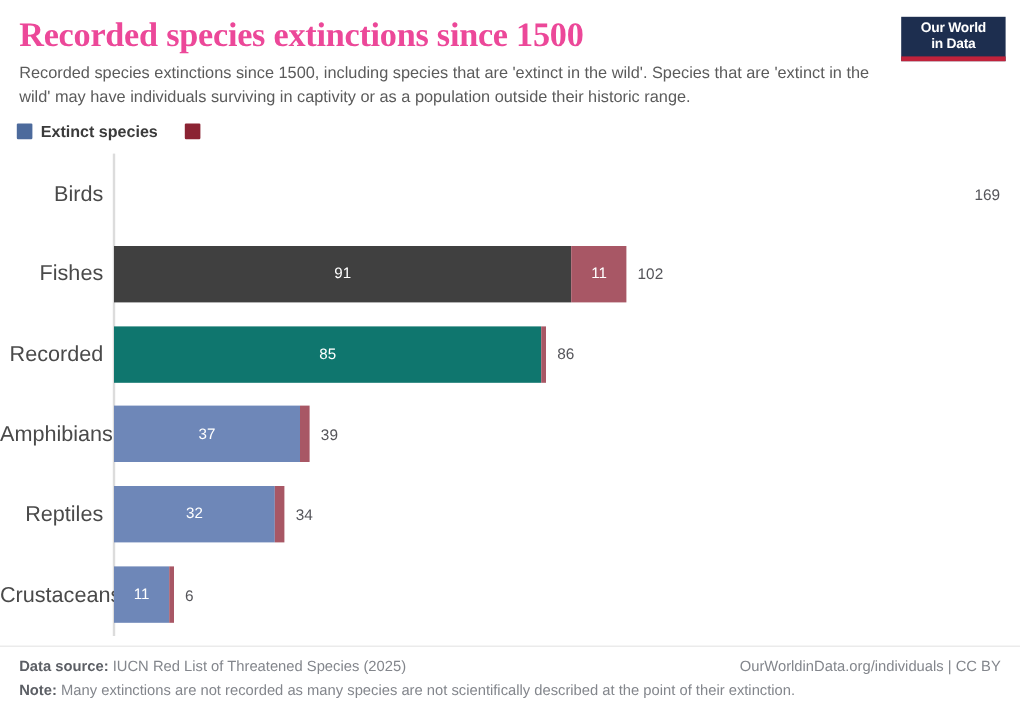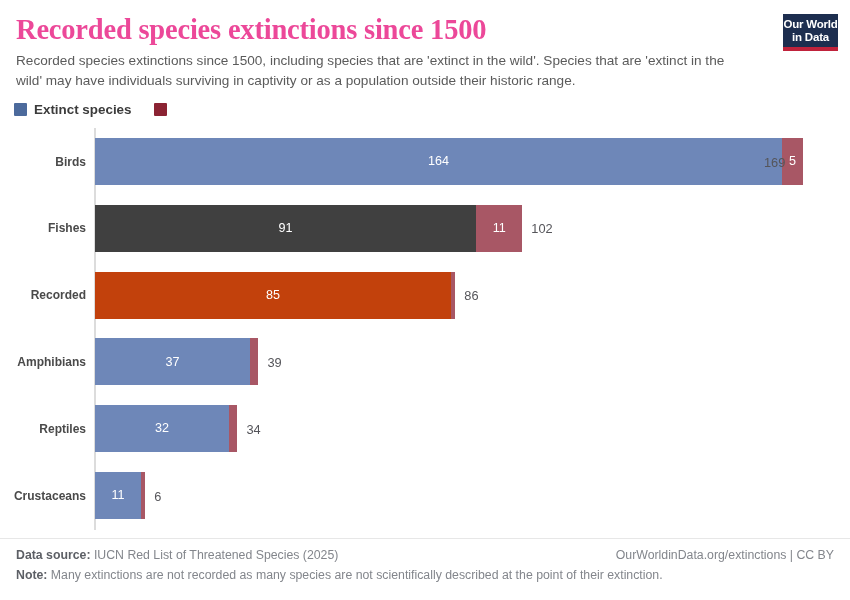--- a/index.html
+++ b/index.html
@@ -43,21 +43,21 @@
     line-height: 19.5px;
     color: #5b5b5b;
     font-weight: 400;
   }
 
   
   .logo {
     position: absolute;
     right: 12px;
     top: 14px;
-    width: 55px;
+    width: 87px;
     height: 37px;
     background: #1d2e4f;
     border-bottom: 4px solid #c0223b;
     box-sizing: border-box;
     display: flex;
     flex-direction: column;
     align-items: center;
     justify-content: center;
     line-height: 1.05;
   }
@@ -120,22 +120,22 @@
     width: 850px;
     height: 47px;
   }
   .cat-label {
     position: absolute;
     left: 0;
     width: 86px;
     top: 50%;
     transform: translateY(-50%);
     text-align: right;
-    font-size: 12px;
-    font-weight: 700;
+    font-size: 18px;
+    font-weight: 400;
     color: #4a4a4a;
     white-space: nowrap;
   }
   .bar-wrap {
     position: absolute;
     left: 95px;
     top: 0;
     height: 47px;
     display: flex;
     align-items: stretch;
@@ -219,46 +219,38 @@
     <div class="legend-item">
       <span class="legend-swatch" style="background: rgb(139, 35, 51);"></span>
     </div>
   </div>
 
 <div class="plot">
   <div class="axis-line"></div>
   <div id="rows">
       <div class="row" style="top: 10px;">
         <div class="cat-label">Birds</div>
-        <div class="bar-wrap">
-          <div class="seg" style="width: 687.053px; background: rgb(110, 135, 184);">
-            <span class="seg-value">164</span>
-          </div>
-          <div class="seg" style="width: 20.9467px; background: rgb(168, 87, 101);">
-            <span class="seg-value">5</span>
-          </div>
-        </div>
-        <div class="total-label" style="left: 764px;">169</div>
+        <div class="total-label" style="left: 812px;">169</div>
       </div>
       <div class="row" style="top: 76.8px;">
         <div class="cat-label">Fishes</div>
         <div class="bar-wrap">
           <div class="seg" style="width: 381.231px; background: #404040;">
             <span class="seg-value">91</span>
           </div>
           <div class="seg" style="width: 46.0828px; background: rgb(168, 87, 101);">
             <span class="seg-value">11</span>
           </div>
         </div>
         <div class="total-label" style="left: 531.314px;">102</div>
       </div>
       <div class="row" style="top: 143.6px;">
         <div class="cat-label">Recorded</div>
         <div class="bar-wrap">
-          <div class="seg" style="width: 356.095px; background: #c2410c;">
+          <div class="seg" style="width: 356.095px; background: #0f766e;">
             <span class="seg-value">85</span>
           </div>
           <div class="seg" style="width: 4.18935px; background: rgb(168, 87, 101);"></div>
         </div>
         <div class="total-label" style="left: 464.284px;">86</div>
       </div>
       <div class="row" style="top: 210.4px;">
         <div class="cat-label">Amphibians</div>
         <div class="bar-wrap">
           <div class="seg" style="width: 155.006px; background: rgb(110, 135, 184);">
@@ -290,21 +282,21 @@
       </div>
     </div>
 </div>
 
 <div class="footer">
   <div class="footer-row">
     <div class="footer-left">
       <b>Data source:</b>
       <span>IUCN Red List of Threatened Species (2025)</span>
     </div>
-    <div class="footer-right">OurWorldinData.org/extinctions | CC BY</div>
+    <div class="footer-right">OurWorldinData.org/individuals | CC BY</div>
   </div>
   <div class="footer-row">
     <div class="footer-left">
       <b>Note:</b>
       <span>Many extinctions are not recorded as many species are not scientifically described at the point of their extinction.</span>
     </div>
   </div>
 </div>
 
 </body></html>

